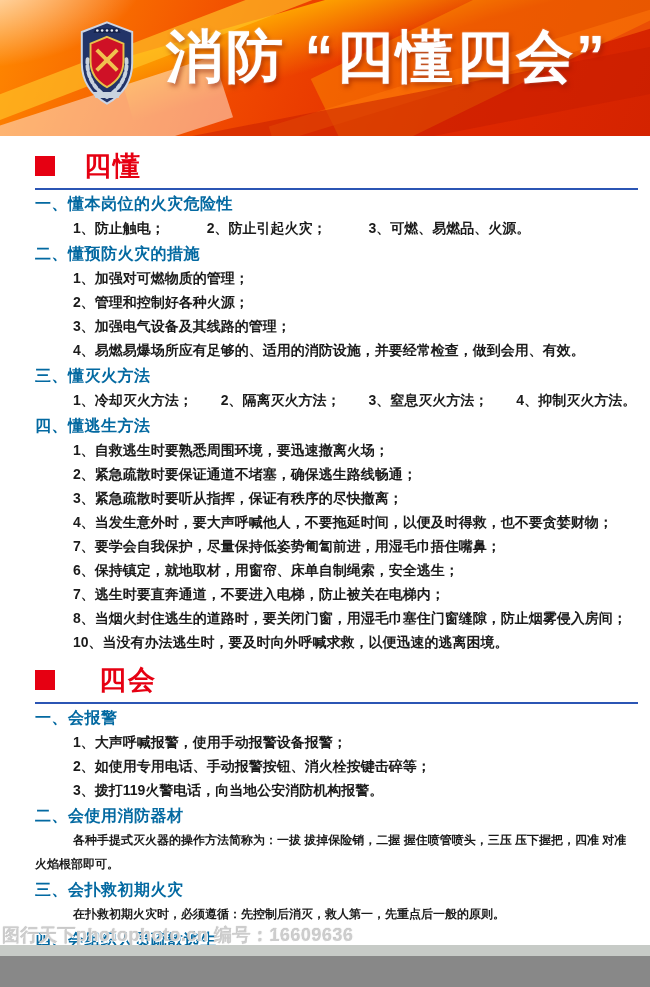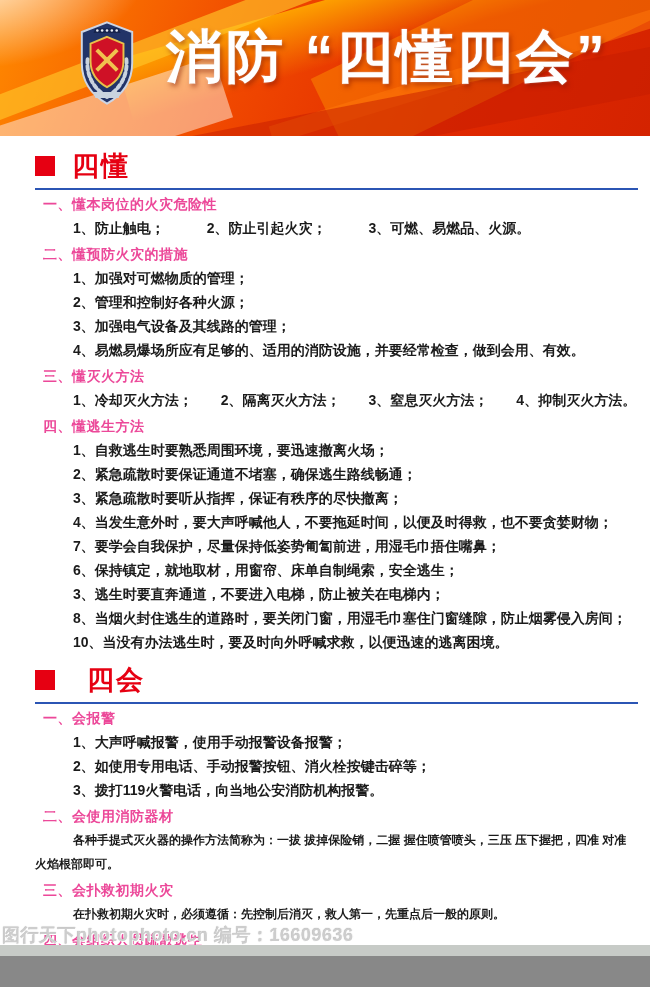--- a/index.html
+++ b/index.html
@@ -32,23 +32,23 @@
   .title{
     position:absolute;left:166px;top:22px;margin:0;
     font-size:57px;line-height:68px;font-weight:900;letter-spacing:3px;
     color:#ffffff;white-space:nowrap;
     text-shadow:2px 3px 5px rgba(130,20,0,.55), 0 0 2px rgba(255,255,255,.6);
   }
   
   .content{padding:12px 12px 0 35px;}
   .shead{display:flex;align-items:center;gap:13px;margin-top:4px;height:28px;}
   .bullet{width:20px;height:20px;background:#e60012;flex:none;}
-  .shead h2{margin:4px;font-size:27px;line-height:28px;font-weight:900;color:#e60012;letter-spacing:2px;}
+  .shead h2{margin:16px;font-size:27px;line-height:28px;font-weight:900;color:#e60012;letter-spacing:2px;}
   .rule{height:2px;background:#2b55b4;margin:8px 0 2px 0;}
-  .sub{margin:2px 0 0 8px;font-size:14px;line-height:24px;font-weight:bold;color:#ec4899;letter-spacing:.5px;}
+  .sub{margin:2px 0 0 0;font-size:16px;line-height:24px;font-weight:bold;color:#0369a1;letter-spacing:.5px;}
   .item{margin:0;padding-left:38px;font-size:14px;line-height:24px;font-weight:bold;color:#1b1b1b;}
   .para{margin:0;text-indent:38px;font-size:12px;line-height:24px;font-weight:bold;color:#1b1b1b;}
   
   .watermark{
     position:absolute;left:2px;bottom:9px;
     font-size:18px;font-weight:bold;letter-spacing:.5px;
     color:#cdcdcd;text-shadow:1px 1px 0 #ffffff,0 0 1px #9a9a9a;
     white-space:nowrap;
   }
   .graybar{position:absolute;left:0;bottom:0;width:100%;height:11px;background:#c7cbc7;}
@@ -107,21 +107,21 @@
       <h3 class="sub">三、懂灭火方法</h3>
       <p class="item">1、冷却灭火方法；　　2、隔离灭火方法；　　3、窒息灭火方法；　　4、抑制灭火方法。</p>
 
       <h3 class="sub">四、懂逃生方法</h3>
       <p class="item">1、自救逃生时要熟悉周围环境，要迅速撤离火场；</p>
       <p class="item">2、紧急疏散时要保证通道不堵塞，确保逃生路线畅通；</p>
       <p class="item">3、紧急疏散时要听从指挥，保证有秩序的尽快撤离；</p>
       <p class="item">4、当发生意外时，要大声呼喊他人，不要拖延时间，以便及时得救，也不要贪婪财物；</p>
       <p class="item">7、要学会自我保护，尽量保持低姿势匍匐前进，用湿毛巾捂住嘴鼻；</p>
       <p class="item">6、保持镇定，就地取材，用窗帘、床单自制绳索，安全逃生；</p>
-      <p class="item">3、逃生时要直奔通道，不要进入电梯，防止被关在电梯内；</p>
+      <p class="item">7、逃生时要直奔通道，不要进入电梯，防止被关在电梯内；</p>
       <p class="item">8、当烟火封住逃生的道路时，要关闭门窗，用湿毛巾塞住门窗缝隙，防止烟雾侵入房间；</p>
       <p class="item">10、当没有办法逃生时，要及时向外呼喊求救，以便迅速的逃离困境。</p>
     </section>
 
     <section>
       <div class="shead" style="margin-top:12px;gap:28px;">
         <span class="bullet"></span>
         <h2>四会</h2>
       </div>
       <div class="rule"></div>

